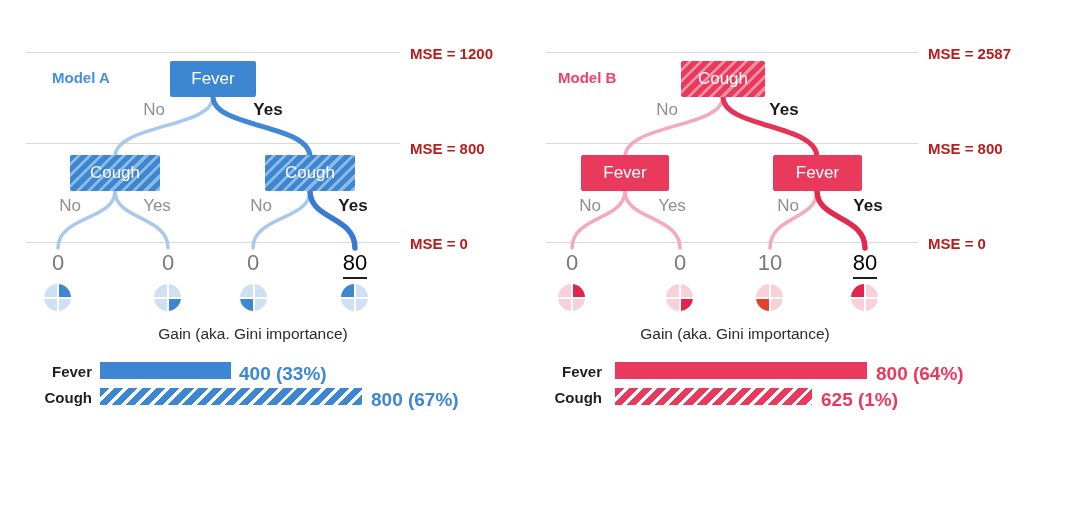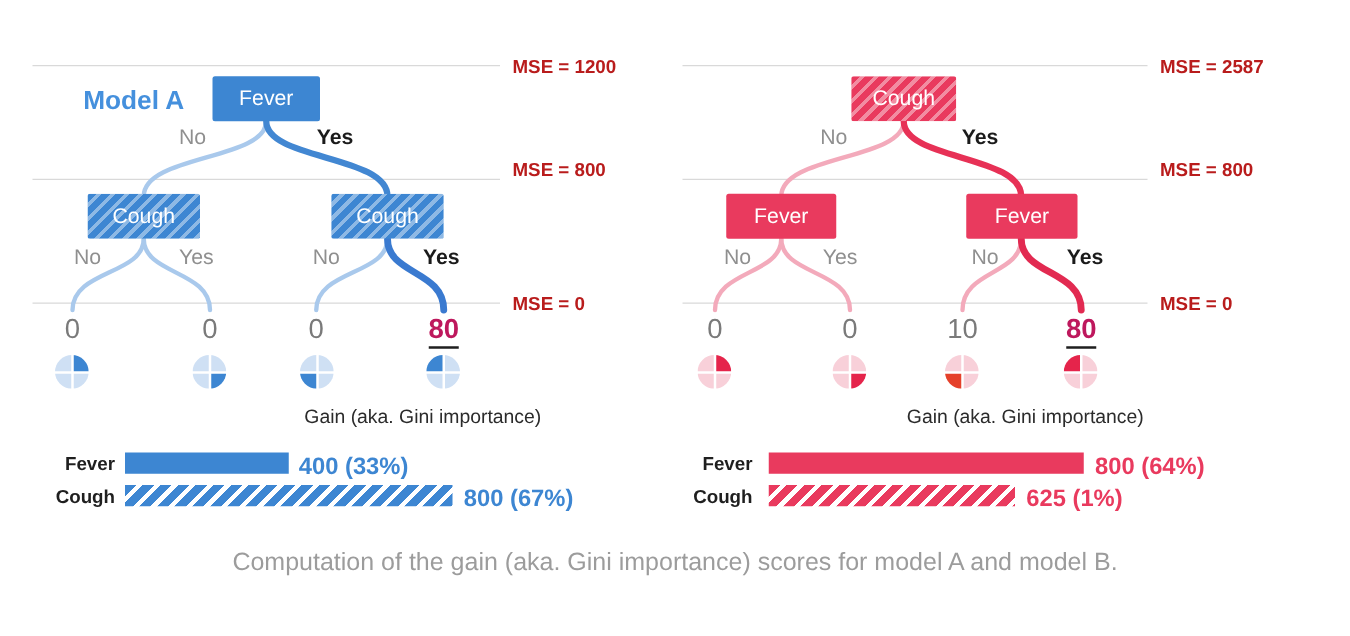--- a/index.html
+++ b/index.html
@@ -12,23 +12,23 @@
   .p-b{left:540px;--accent:#e93a5e;--pie-light:#f8d0d9;--pie-dark:#e5244b;}
 
   .gridline{position:absolute;height:1px;background:#d9d9d9;}
   .p-a .gridline{left:26px;width:374px;}
   .p-b .gridline{left:6px;width:372px;}
   .gl-0{top:52px}.gl-1{top:143px}.gl-2{top:242px}
 
   .mse{position:absolute;font-size:15px;font-weight:600;color:#b91c1c;white-space:nowrap;}
   .p-a .mse{left:410px}
   .p-b .mse{left:388px}
-  .mse-0{top:45px}.mse-1{top:128px}.mse-2{top:235px}
-
-  .model-title{position:absolute;top:69px;font-size:21px;font-weight:600;width:110px;text-align:center;}
+  .mse-0{top:45px}.mse-1{top:140px}.mse-2{top:235px}
+
+  .model-title{position:absolute;top:69px;font-size:15px;font-weight:600;width:110px;text-align:left;}
   .p-a .model-title{left:52px;color:#4590dd;}
   .p-b .model-title{left:18px;color:#ef4165;}
 
   svg.branches{position:absolute;left:0;top:0;}
   svg.branches path{fill:none;stroke-linecap:round;}
   .a-light{stroke:#a9c9ec;stroke-width:3.5px;}
   .a-strong{stroke:#4287d2;stroke-width:5px;}
   .a-strong2{stroke:#3a7ad0;stroke-width:5.5px;}
   .b-light{stroke:#f3aabb;stroke-width:3.5px;}
   .b-strong{stroke:#e73156;stroke-width:5px;}
@@ -51,37 +51,37 @@
   .strong{color:#1b1b1b;font-weight:700;}
   .p-a .bl-no{left:132px;top:100px}.p-a .bl-yes{left:246px;top:100px}
   .p-a .b1-no{left:48px;top:196px}.p-a .b1-yes{left:135px;top:196px}
   .p-a .b2-no{left:239px;top:196px}.p-a .b2-yes{left:331px;top:196px}
   .p-b .bl-no{left:105px;top:100px}.p-b .bl-yes{left:222px;top:100px}
   .p-b .b1-no{left:28px;top:196px}.p-b .b1-yes{left:110px;top:196px}
   .p-b .b2-no{left:226px;top:196px}.p-b .b2-yes{left:306px;top:196px}
 
   .leaf{position:absolute;top:250px;width:56px;text-align:center;font-size:22px;color:#7a7a7a;}
   .leaf .v{display:inline-block;}
-  .leaf.hl{color:#be185d;font-weight:bold;}
+  .leaf.hl{color:#000000;}
   .leaf.hl .v{border-bottom:2px solid #1f1f1f;padding-bottom:1px;}
   .p-a .leaf-1{left:30px}.p-a .leaf-2{left:140px}.p-a .leaf-3{left:225px}.p-a .leaf-4{left:327px}
   .p-b .leaf-1{left:4px}.p-b .leaf-2{left:112px}.p-b .leaf-3{left:202px}.p-b .leaf-4{left:297px}
 
   .pie{position:absolute;top:284px;width:27px;height:27px;border-radius:50%;overflow:hidden;
        display:grid;grid-template-columns:1fr 1fr;grid-template-rows:1fr 1fr;gap:2px;background:#fff;}
   .pie .q{background:var(--pie-light);}
   .pie[data-quad~="tl"] .q1{background:var(--pie-dark);}
   .pie[data-quad~="tr"] .q2{background:var(--pie-dark);}
   .pie[data-quad~="bl"] .q3{background:var(--pie-dark);}
   .pie[data-quad~="br"] .q4{background:var(--pie-dark);}
   .pie[data-quad~="alt"] .q3{background:#e5402a;}
   .p-a .pie-1{left:44px}.p-a .pie-2{left:154px}.p-a .pie-3{left:240px}.p-a .pie-4{left:341px}
   .p-b .pie-1{left:18px}.p-b .pie-2{left:126px}.p-b .pie-3{left:216px}.p-b .pie-4{left:311px}
 
-  .gain-title{position:absolute;top:325px;font-size:15.5px;color:#2b2b2b;width:360px;text-align:right;}
+  .gain-title{position:absolute;top:325px;font-size:15.5px;color:#2b2b2b;width:360px;text-align:center;}
   .p-a .gain-title{left:73px}
   .p-b .gain-title{left:15px}
 
   .bar-label{position:absolute;font-size:15px;font-weight:600;color:#1f1f1f;text-align:right;}
   .p-a .bar-label{width:82px;left:10px;}
   .p-b .bar-label{width:62px;left:0px;}
   .bl-r1{top:363px}.bl-r2{top:389px}
 
   .bar{position:absolute;height:17px;}
   .p-a .bar{left:100px;}
@@ -182,20 +182,21 @@
 
     <svg class="branches" width="540" height="420" viewBox="0 0 540 420">
       <path class="b-light" d="M183,97 C183,128 85,124 85,157"></path>
       <path class="b-strong" d="M183,97 C183,128 277,124 277,157"></path>
       <path class="b-light" d="M85,191 C85,220 32,216 32,248"></path>
       <path class="b-light" d="M85,191 C85,220 140,216 140,248"></path>
       <path class="b-light" d="M277,191 C277,220 230,216 230,248"></path>
       <path class="b-strong2" d="M277,191 C277,220 325,216 325,248"></path>
     </svg>
 
+    <span class="model-title">Model B</span>
     <div class="node hatched root">Cough</div>
     <span class="blabel muted bl-no">No</span>
     <span class="blabel strong bl-yes">Yes</span>
     <div class="node n1">Fever</div>
     <div class="node n2">Fever</div>
     <span class="blabel muted b1-no">No</span>
     <span class="blabel muted b1-yes">Yes</span>
     <span class="blabel muted b2-no">No</span>
     <span class="blabel strong b2-yes">Yes</span>
 
@@ -231,14 +232,13 @@
 
     <span class="gain-title">Gain (aka. Gini importance)</span>
     <span class="bar-label bl-r1">Fever</span>
     <div class="bar solid"></div>
     <span class="bar-value bv-1">800 (64%)</span>
     <span class="bar-label bl-r2">Cough</span>
     <div class="bar hatched"></div>
     <span class="bar-value bv-2">625 (1%)</span>
   </div>
 
-  <div class="caption">Computation of the gain (aka. Gini importance) scores for model A and model B.</div>
 </div>
 
 </body></html>

